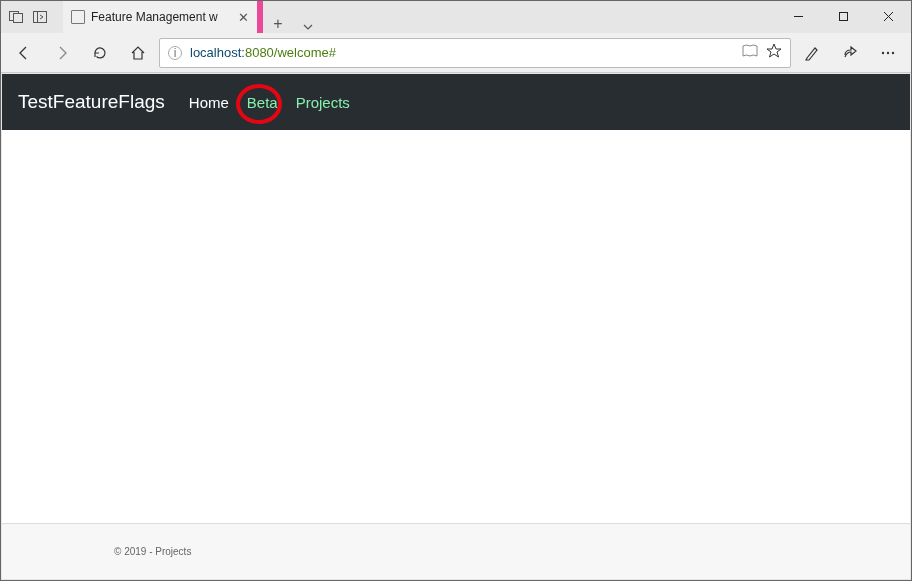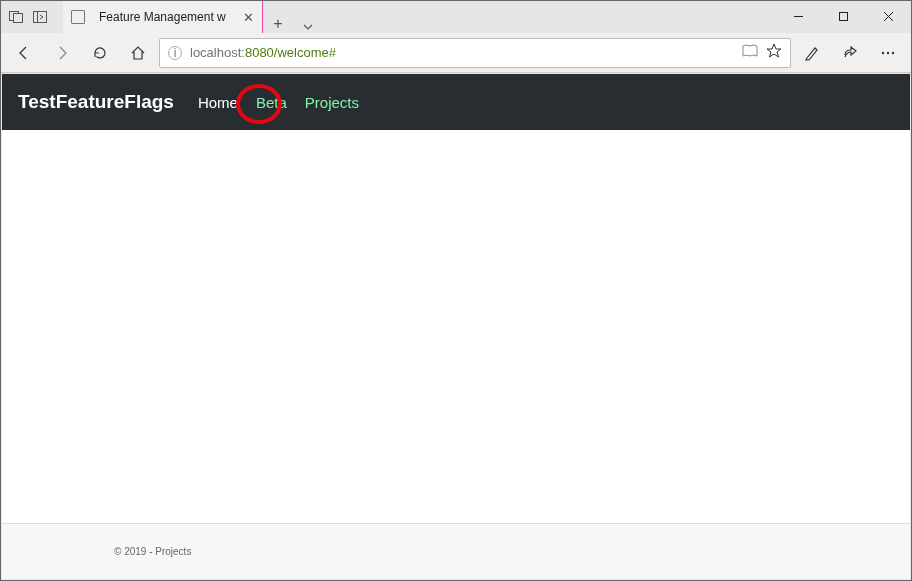--- a/index.html
+++ b/index.html
@@ -3,44 +3,44 @@
   <meta charset="utf-8">
   <style>
     * { box-sizing: border-box; margin: 0; padding: 0; font-family: "Segoe UI", sans-serif; }
     body { width: 912px; height: 581px; background: #e6e6e6; border: 1px solid #666; position: relative; overflow: hidden; }
     
     
     .win-titlebar { height: 32px; background: #e6e6e6; display: flex; align-items: stretch; }
     .win-left-btns { display: flex; align-items: center; gap: 10px; padding-left: 8px; width: 62px; }
     .win-ico { width: 14px; height: 14px; display: inline-flex; align-items: center; justify-content: center; }
     .win-tabs { display: flex; flex: 1; align-items: flex-end; height: 32px; }
-    .tab { background: #f0f0f0; height: 30px; width: 200px; display: flex; align-items: center; padding: 16px 8px; gap: 14px; font-size: 12px; color: #222; border-top: 1px solid #ccc; border-right: 1px solid #ec4899; }
+    .tab { background: #f0f0f0; height: 30px; width: 200px; display: flex; align-items: center; padding: 16px 8px; gap: 6px; font-size: 12px; color: #222; border-top: 1px solid #ccc; border-right: 6px solid #ec4899; }
     .tab-ico { width: 14px; height: 14px; border: 1px solid #777; border-radius: 1px; flex-shrink: 0; }
     .tab-title { flex: 1; white-space: nowrap; overflow: hidden; text-overflow: clip; }
     .tab-x { color: #555; font-size: 13px; }
     .newtab { width: 30px; display: flex; align-items: center; justify-content: center; font-size: 16px; color: #555; }
     .scroll-tabs { width: 30px; display: flex; align-items: center; justify-content: center; }
     .win-controls { display: flex; }
     .winbtn { width: 45px; height: 30px; display: flex; align-items: center; justify-content: center; color: #222; font-size: 12px; }
 
     
     .addr-row { height: 40px; background: #f0f0f0; display: flex; align-items: center; padding: 0 6px; gap: 4px; border-bottom: 1px solid #ccc; }
     .navbtn { width: 34px; height: 34px; display: flex; align-items: center; justify-content: center; color: #444; }
     .navbtn svg { width: 16px; height: 16px; }
     .addr-box { flex: 1; height: 30px; border: 1px solid #bbb; background: #fff; display: flex; align-items: center; padding: 0 8px; gap: 8px; border-radius: 2px; }
     .addr-info { color: #777; font-size: 12px; border: 1px solid #aaa; border-radius: 50%; width: 14px; height: 14px; display: flex; align-items: center; justify-content: center; }
     .addr-url { flex: 1; font-size: 13px; border: none; outline: none; background: transparent; color: #333; }
-    .addr-url span.host { color: #737373; }
+    .addr-url span.host { color: #0c4a6e; }
     .addr-url span.rest { color: #4d7c0f; }
     .addr-ico { color: #555; }
 
     
     .page { position: absolute; top: 73px; left: 1px; right: 1px; bottom: 1px; background: #fff; display: flex; flex-direction: column; }
     .site-nav { height: 56px; background: #282d32; display: flex; align-items: center; padding: 0 16px; gap: 14px; }
-    .brand { color: #fff; font-size: 19px; font-weight: 700; margin-right: 8px; }
+    .brand { color: #fff; font-size: 19px; font-weight: 400; margin-right: 8px; }
     .navlink { font-size: 15px; text-decoration: none; padding: 4px 2px; }
     .navlink.active { color: #fff; }
     .navlink.muted { color: #86efac; }
     .circle-highlight { position: absolute; border: 4px solid #e30613; border-radius: 50%; width: 46px; height: 40px; top: 83px; left: 235px; pointer-events: none; }
 
     .page-body { flex: 1; padding: 56px 0 0 112px; }
     .page-body h1 { font-size: 41px; font-weight: 300; color: #222; margin-bottom: 12px; }
     .lead { font-size: 15px; color: #222; }
     .lead a { color: #1c7ed6; text-decoration: none; }
 

